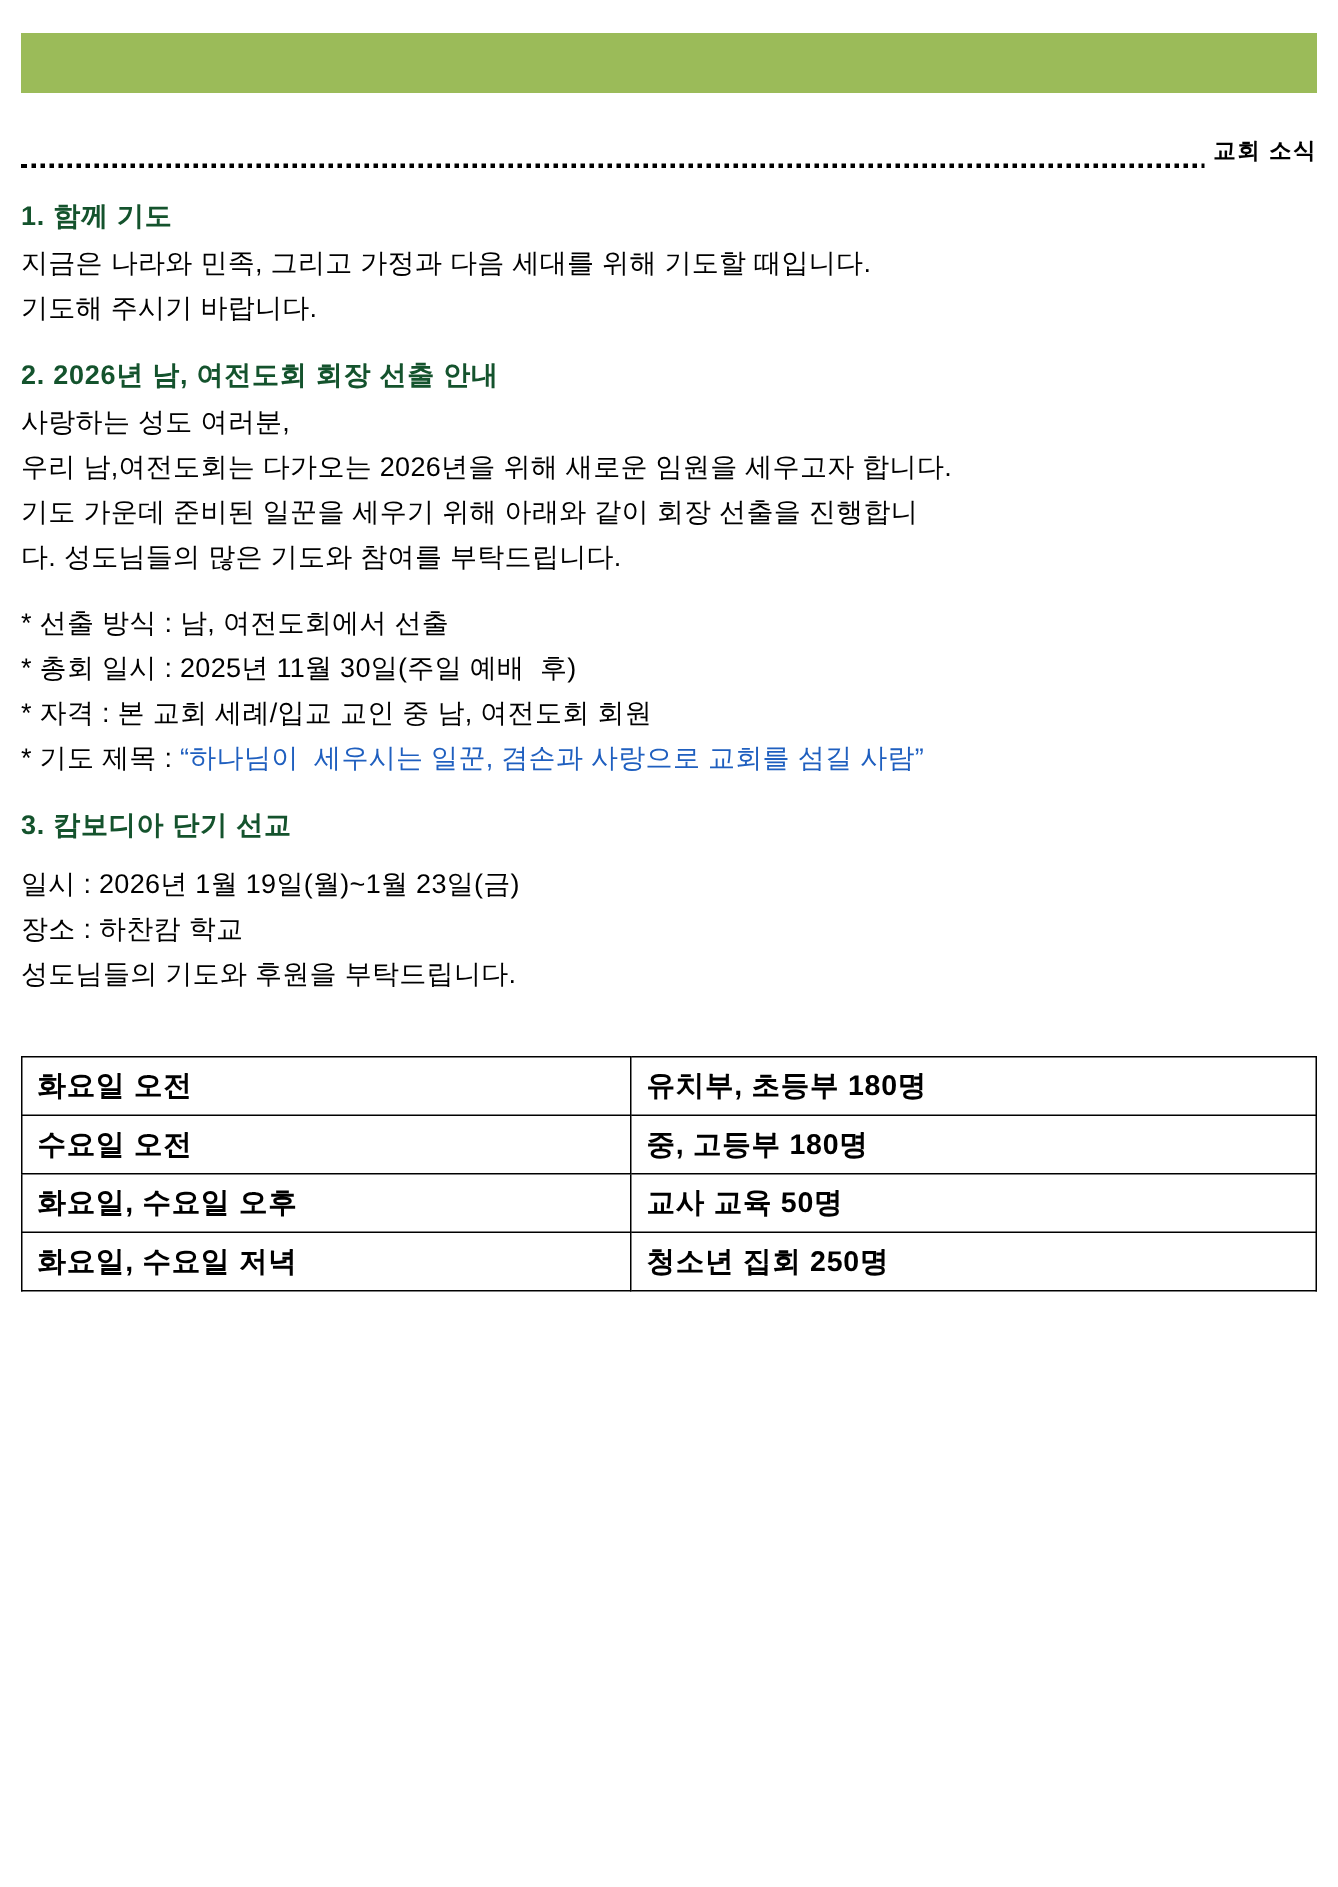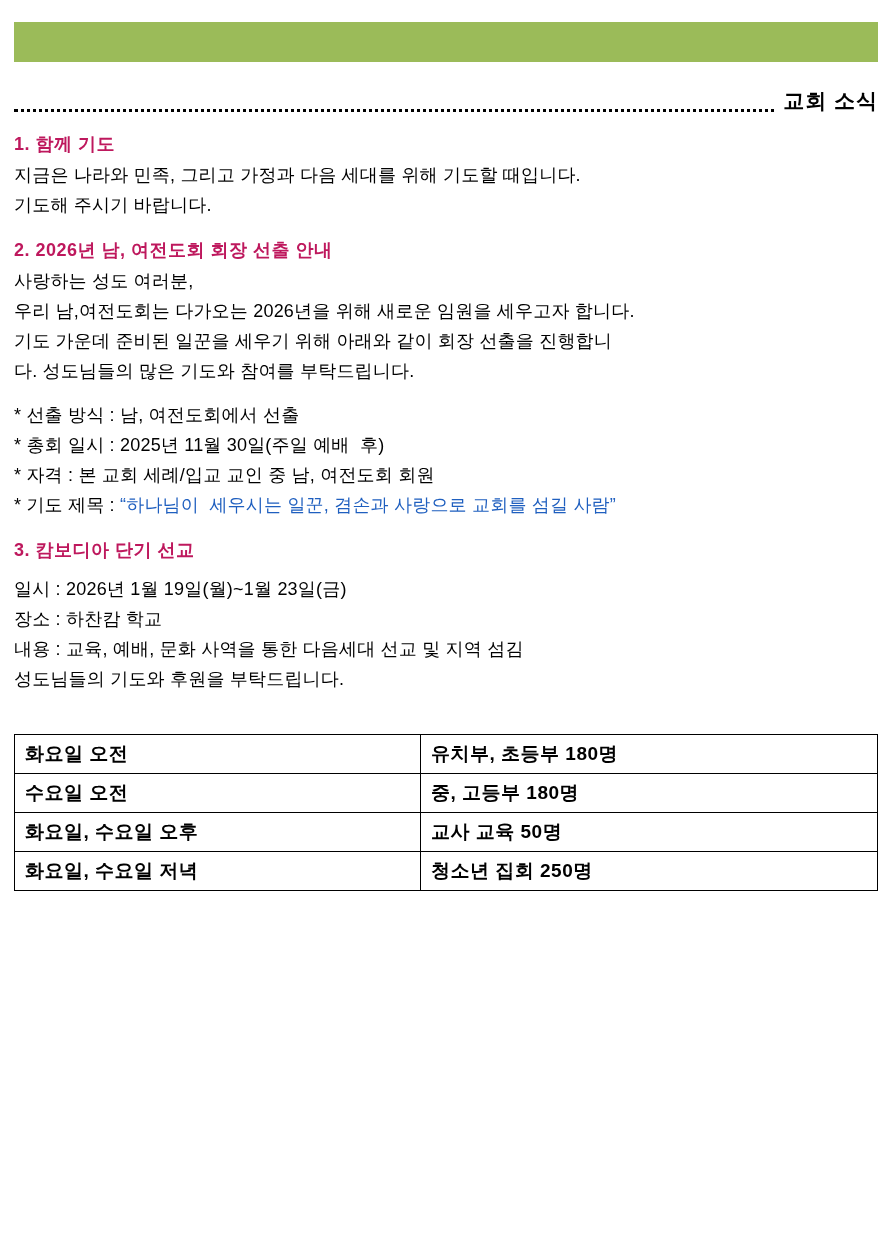--- a/index.html
+++ b/index.html
@@ -42,35 +42,35 @@
   .dots {
     position: absolute;
     left: 0;
     right: 0;
     bottom: 2px;
     border-bottom: 3px dotted #000;
     height: 0;
   }
   .header-title {
     position: relative;
-    font-size: 21px;
+    font-size: 15px;
     font-weight: bold;
     letter-spacing: 1px;
     background: #ffffff;
     padding-left: 6px;
     line-height: 26px;
     z-index: 2;
   }
 
   .section {
     margin-top: 18px;
     width: 864px;
   }
   .sec-title {
-    color: #be185d;
+    color: #14532d;
     font-weight: bold;
     font-size: 18px;
     letter-spacing: 0.5px;
     margin-bottom: 4px;
   }
   .body-line {
     font-size: 18px;
     line-height: 30px;
     letter-spacing: 0.2px;
     white-space: pre-wrap;
@@ -133,21 +133,20 @@
       <div class="body-line">* 자격 : 본 교회 세례/입교 교인 중 남, 여전도회 회원</div>
       <div class="body-line"><span>* 기도 제목 : </span><span class="blue">“하나님이  세우시는 일꾼, 겸손과 사랑으로 교회를 섬길 사람”</span></div>
     </div>
   </div>
 
   <div class="section">
     <div class="sec-title">3. 캄보디아 단기 선교</div>
     <div class="spacer-xs"></div>
     <div class="body-line">일시 : 2026년 1월 19일(월)~1월 23일(금)</div>
     <div class="body-line">장소 : 하찬캄 학교</div>
-    <div class="body-line">내용 : 교육, 예배, 문화 사역을 통한 다음세대 선교 및 지역 섬김</div>
     <div class="body-line">성도님들의 기도와 후원을 부탁드립니다.</div>
   </div>
 
   <div class="table-wrap">
     <table class="schedule">
       <tbody>
         <tr>
           <td class="col-left">화요일 오전</td>
           <td>유치부, 초등부 180명</td>
         </tr>

